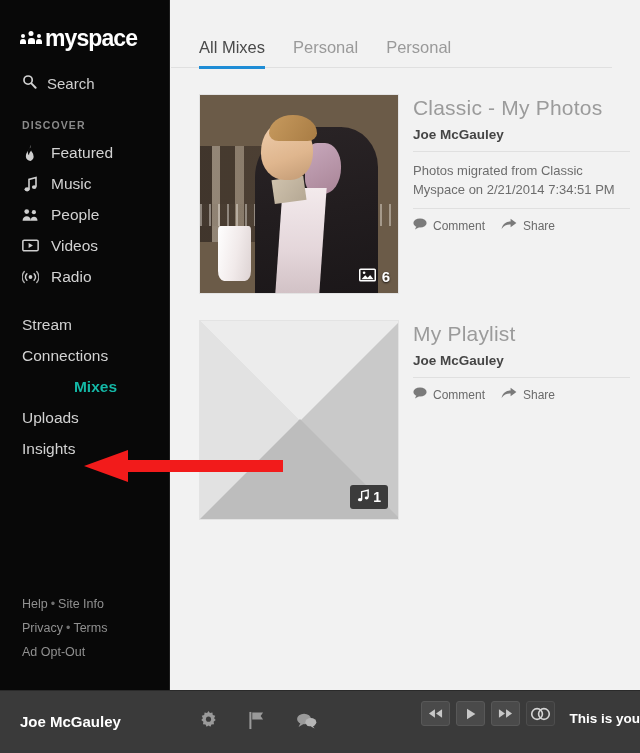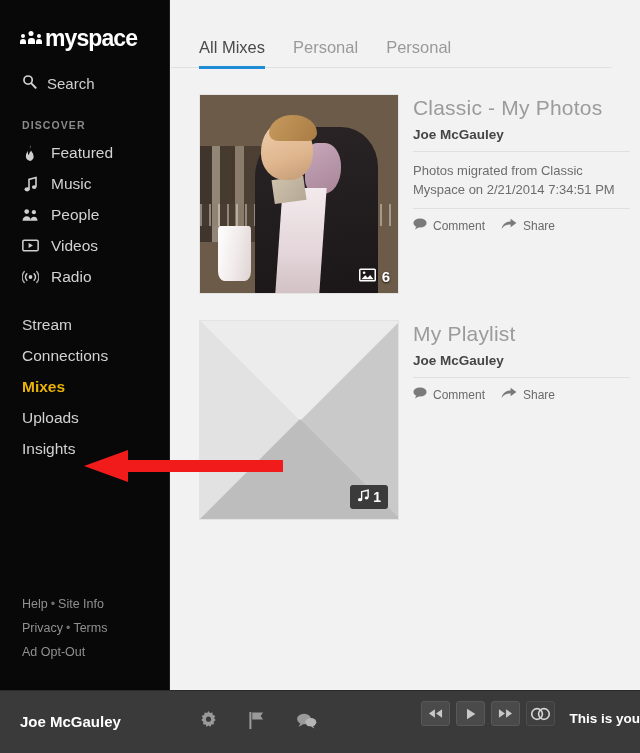--- a/index.html
+++ b/index.html
@@ -51,21 +51,21 @@
   .section-title {
     color: #8a8a8a; font-size: 10.5px; font-weight: bold;
     letter-spacing: 1.1px; padding-left: 22px; margin-top: 26px;
   }
   .nav-item {
     display: flex; align-items: center; gap: 12px;
     height: 31px; padding-left: 22px;
     color: #d2d2d2; font-size: 15.5px;
     cursor: pointer;
   }
-  .nav-item.active { color: #eab308; font-weight: bold; }
+  .nav-item.active { color: #14b8a6; font-weight: bold; justify-content: center; }
   .nav-item .ico { width: 17px; display: flex; align-items: center; justify-content: center; }
 
   .nav-group { margin-top: 6px; }
   .nav-group.you { margin-top: 17px; }
   .nav-item.plain { gap: 0; }
 
   .footer-links {
     position: absolute; left: 0; top: 592px;
     padding-left: 22px;
     color: #909090; font-size: 12.5px; line-height: 24px;

